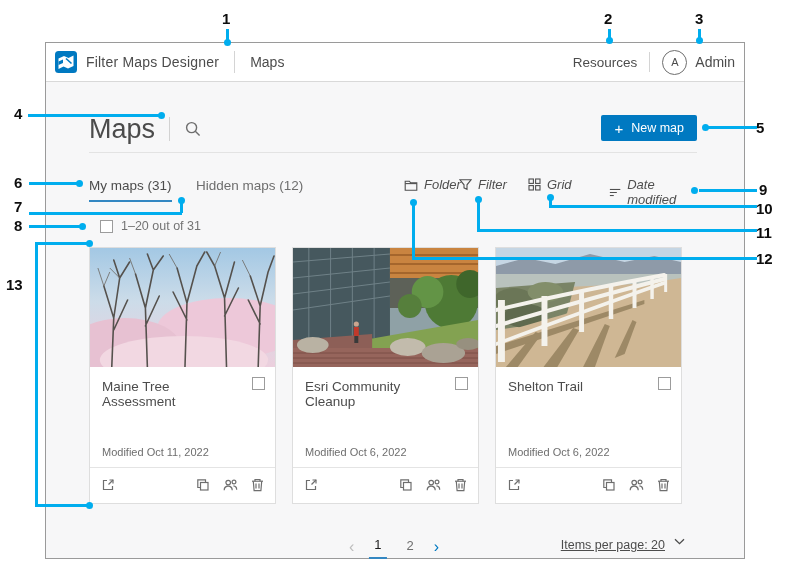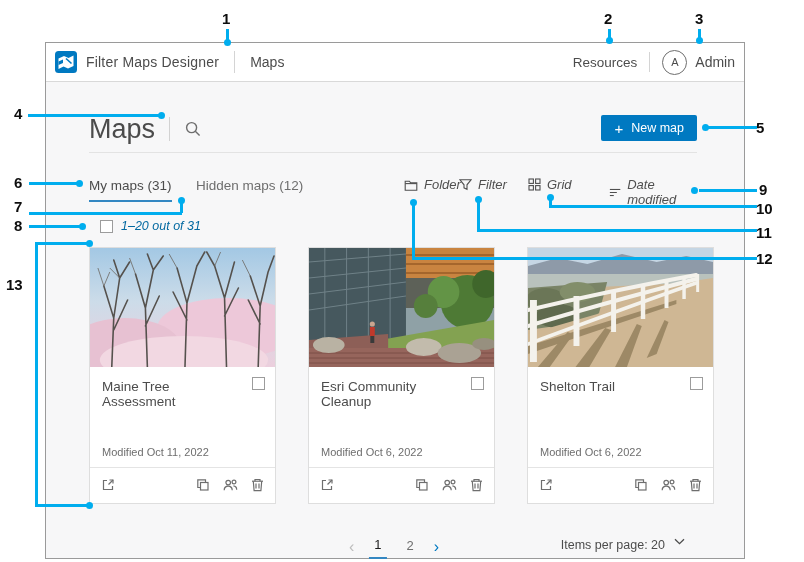--- a/index.html
+++ b/index.html
@@ -48,44 +48,44 @@
   .tab.active { color:#4c4c4c; border-bottom:2px solid #3387c2; }
   .tool { position:absolute; top:1px; display:flex; align-items:center; gap:6px;
           font-size:13px; color:#4f4f4f; cursor:pointer;font-style:italic; }
   .tool-folder { left:315px; }
   .tool-filter { left:370px; }
   .tool-grid   { left:439px; }
   .tool-sort   { left:520px; }
 
   .selection-row { position:absolute; left:54px; top:136px; display:flex; align-items:center; gap:8px; }
   .checkbox { width:13px; height:13px; background:#ffffff; border:1px solid #9c9c9c; flex:none; }
-  .selection-label { font-size:12.5px; color:#0369a1;font-style:italic; }
-
-  .cards-row { position:absolute; left:43px; top:164px; display:flex; gap:32px; }
+  .selection-label { font-size:12.5px; color:#737373; }
+
+  .cards-row { position:absolute; left:43px; top:164px; display:flex; gap:16px; }
   .card { width:187px; height:257px; background:#ffffff; border:1px solid #dedede; }
   .thumb { width:100%; height:119px; display:block; }
   .thumb svg { width:100%; height:100%; display:block; }
   .card-body { position:relative; height:100px; }
   .card-title { position:absolute; left:12px; top:12px; right:32px; font-size:13.5px; color:#4c4c4c; }
   .card-check { position:absolute; right:10px; top:10px; }
   .card-modified { position:absolute; left:12px; bottom:9px; font-size:11px; color:#6e6e6e; }
   .card-footer { height:35px; border-top:1px solid #e4e4e4; display:flex; align-items:center;
                  justify-content:space-between; padding:0 10px; }
   .footer-icons { display:flex; align-items:center; gap:11px; }
   .icon-btn { display:flex; align-items:center; cursor:pointer; }
 
   .bottom-row { position:absolute; left:43px; right:45px; top:452px; height:30px; }
   .pagination { position:absolute; left:50%; top:0; transform:translateX(-50%);
                 display:flex; align-items:center; gap:15px; font-size:13px; }
   .pg-prev { color:#bdbdbd; font-size:16px; line-height:1; cursor:default; }
   .pg-next { color:#0079c1; font-size:16px; line-height:1; cursor:pointer; }
   .pg-page { color:#6e6e6e; padding:2px 5px 5px; cursor:pointer; }
   .pg-page.active { color:#1c1c1c; border-bottom:2px solid #3387c2; }
   .items-per-page { position:absolute; right:14px; top:3px; display:flex; align-items:flex-start; gap:9px;
-                    font-size:12.5px; color:#4c4c4c; cursor:pointer; }
+                    font-size:12.5px; color:#4c4c4c; cursor:pointer;text-decoration:underline; }
 
   
   .callouts { position:absolute; inset:0; pointer-events:none; z-index:10; }
   .co-num { position:absolute; font-size:15px; font-weight:700; color:#0d0d0d; }
   .co-line { position:absolute; background:#00adee; }
   .co-dot { position:absolute; width:7px; height:7px; border-radius:50%; background:#00adee; }
 
   #c1-num{left:222px;top:10px}  #c1-line{left:226px;top:29px;width:3px;height:11px} #c1-dot{left:224px;top:39px}
   #c2-num{left:604px;top:10px}  #c2-line{left:608px;top:29px;width:3px;height:9px}  #c2-dot{left:606px;top:37px}
   #c3-num{left:695px;top:10px}  #c3-line{left:698px;top:29px;width:3px;height:9px}  #c3-dot{left:696px;top:37px}

